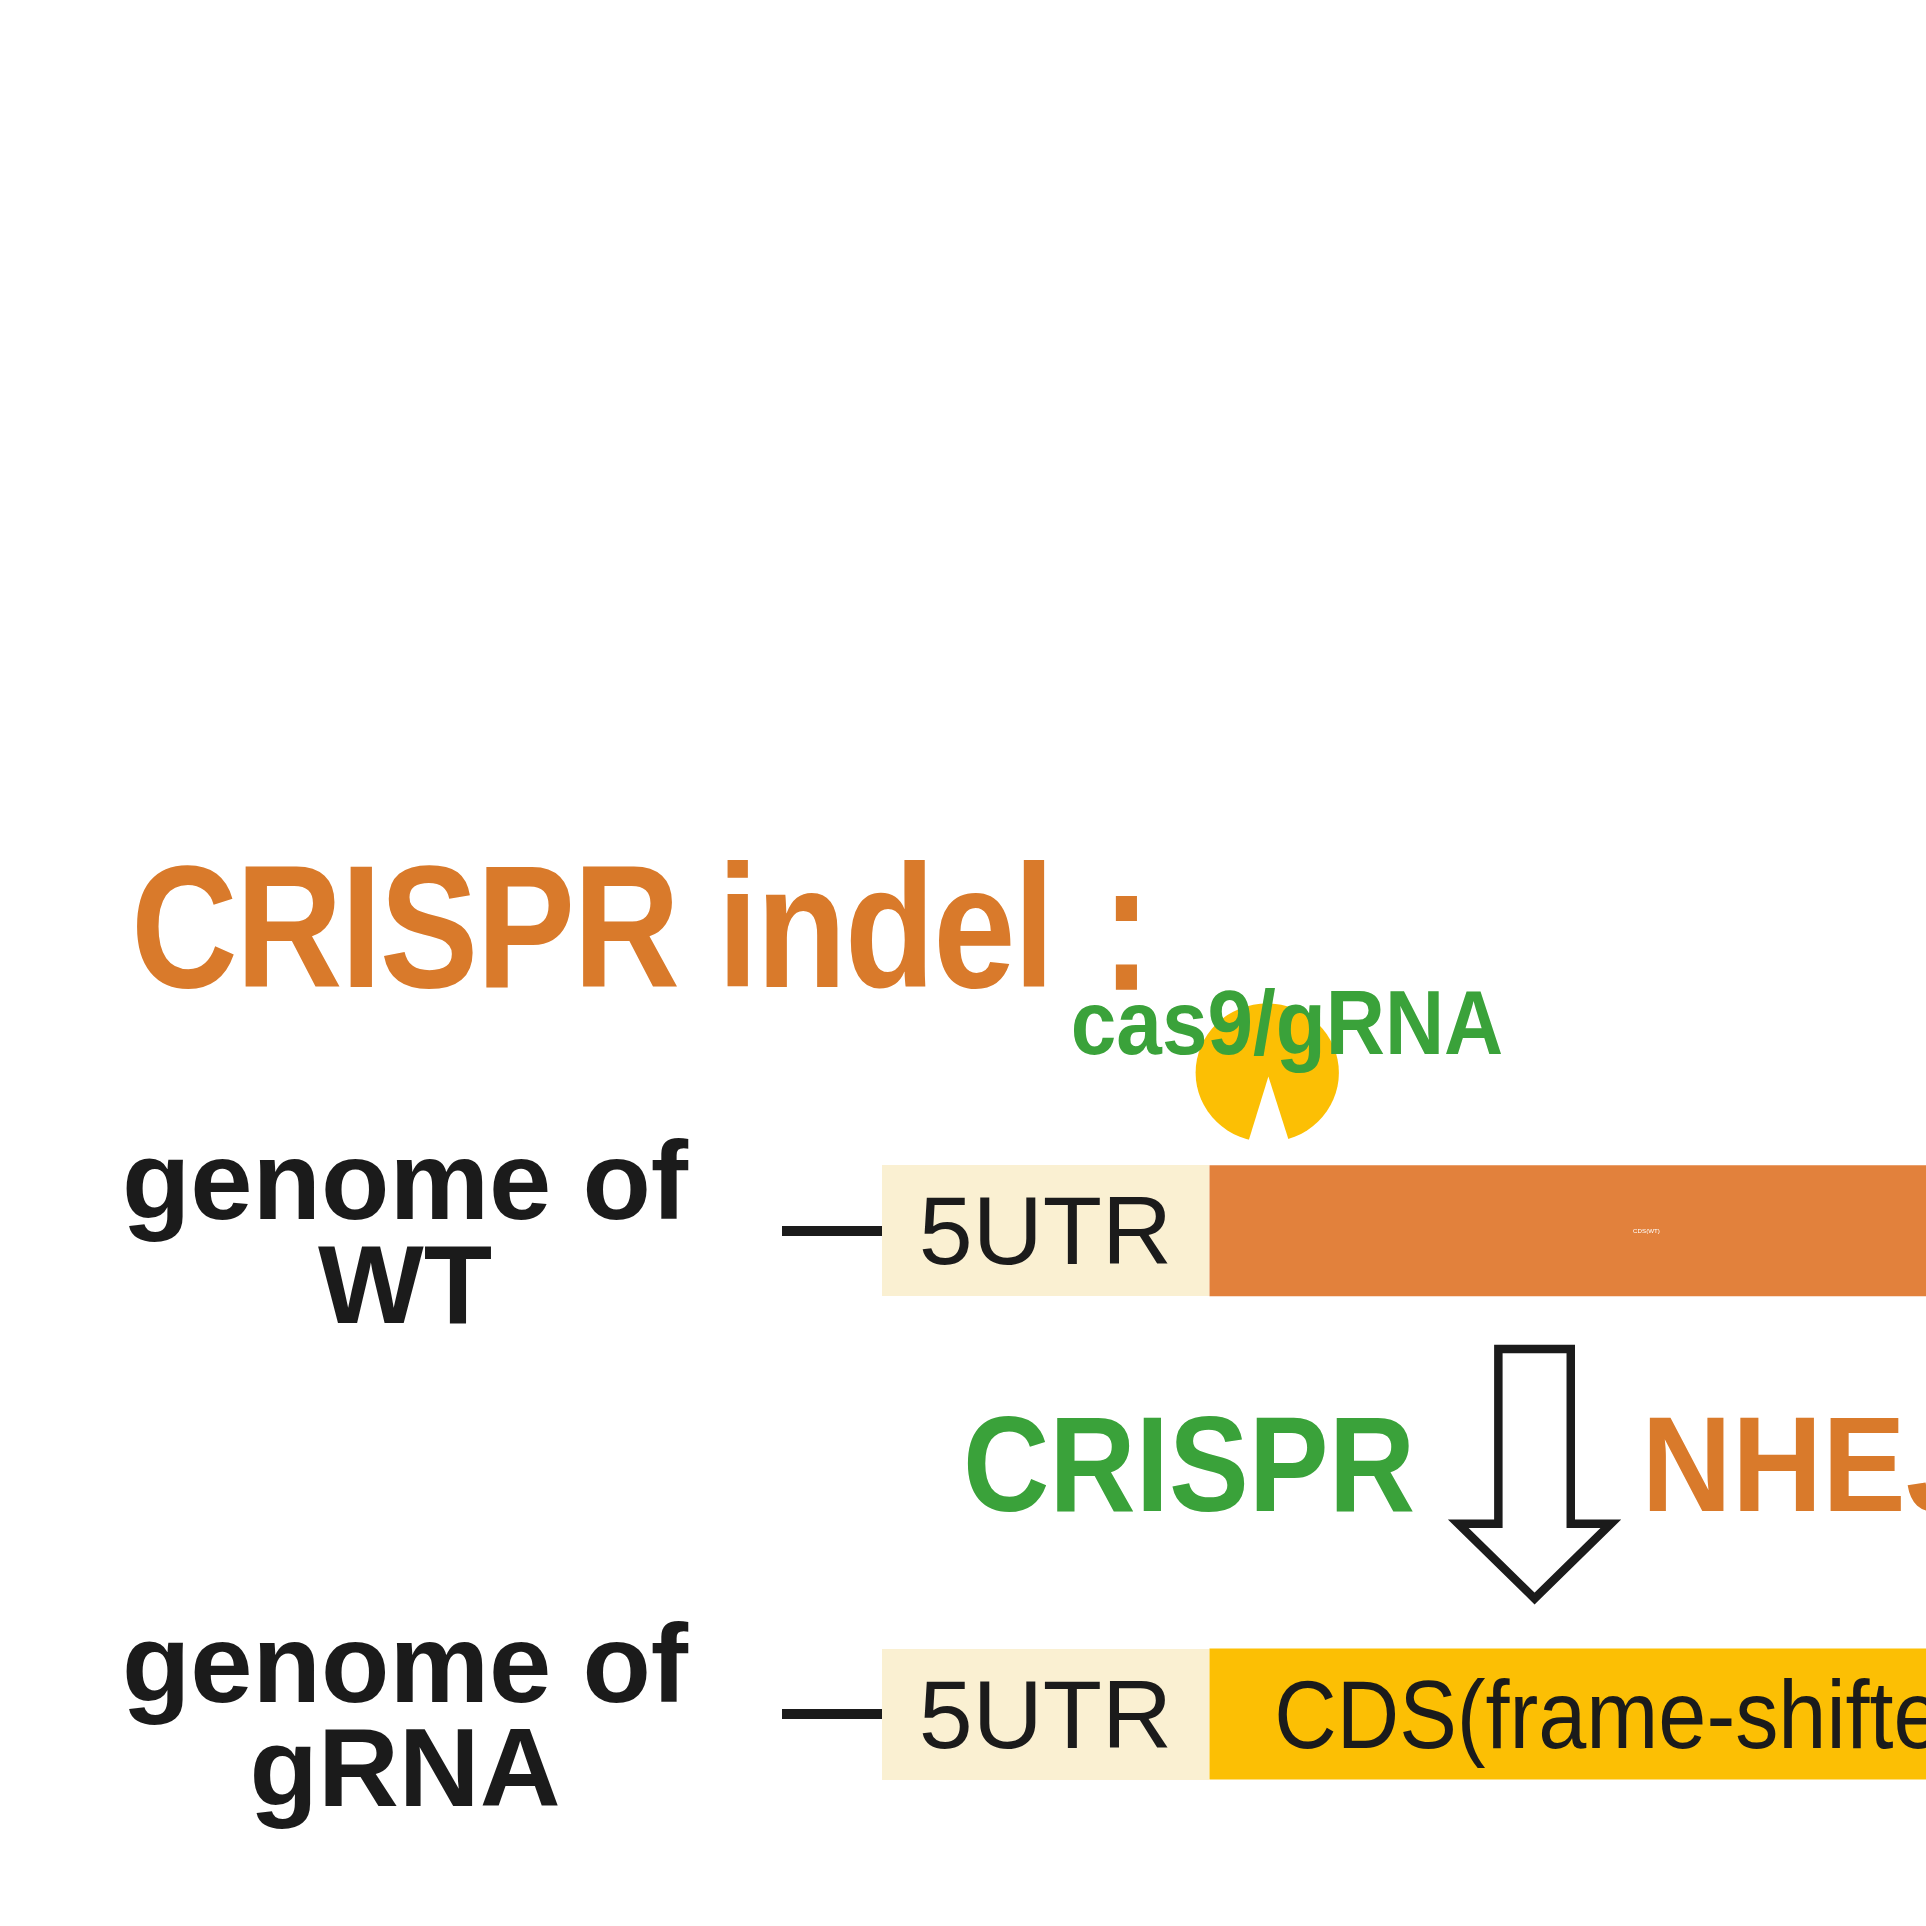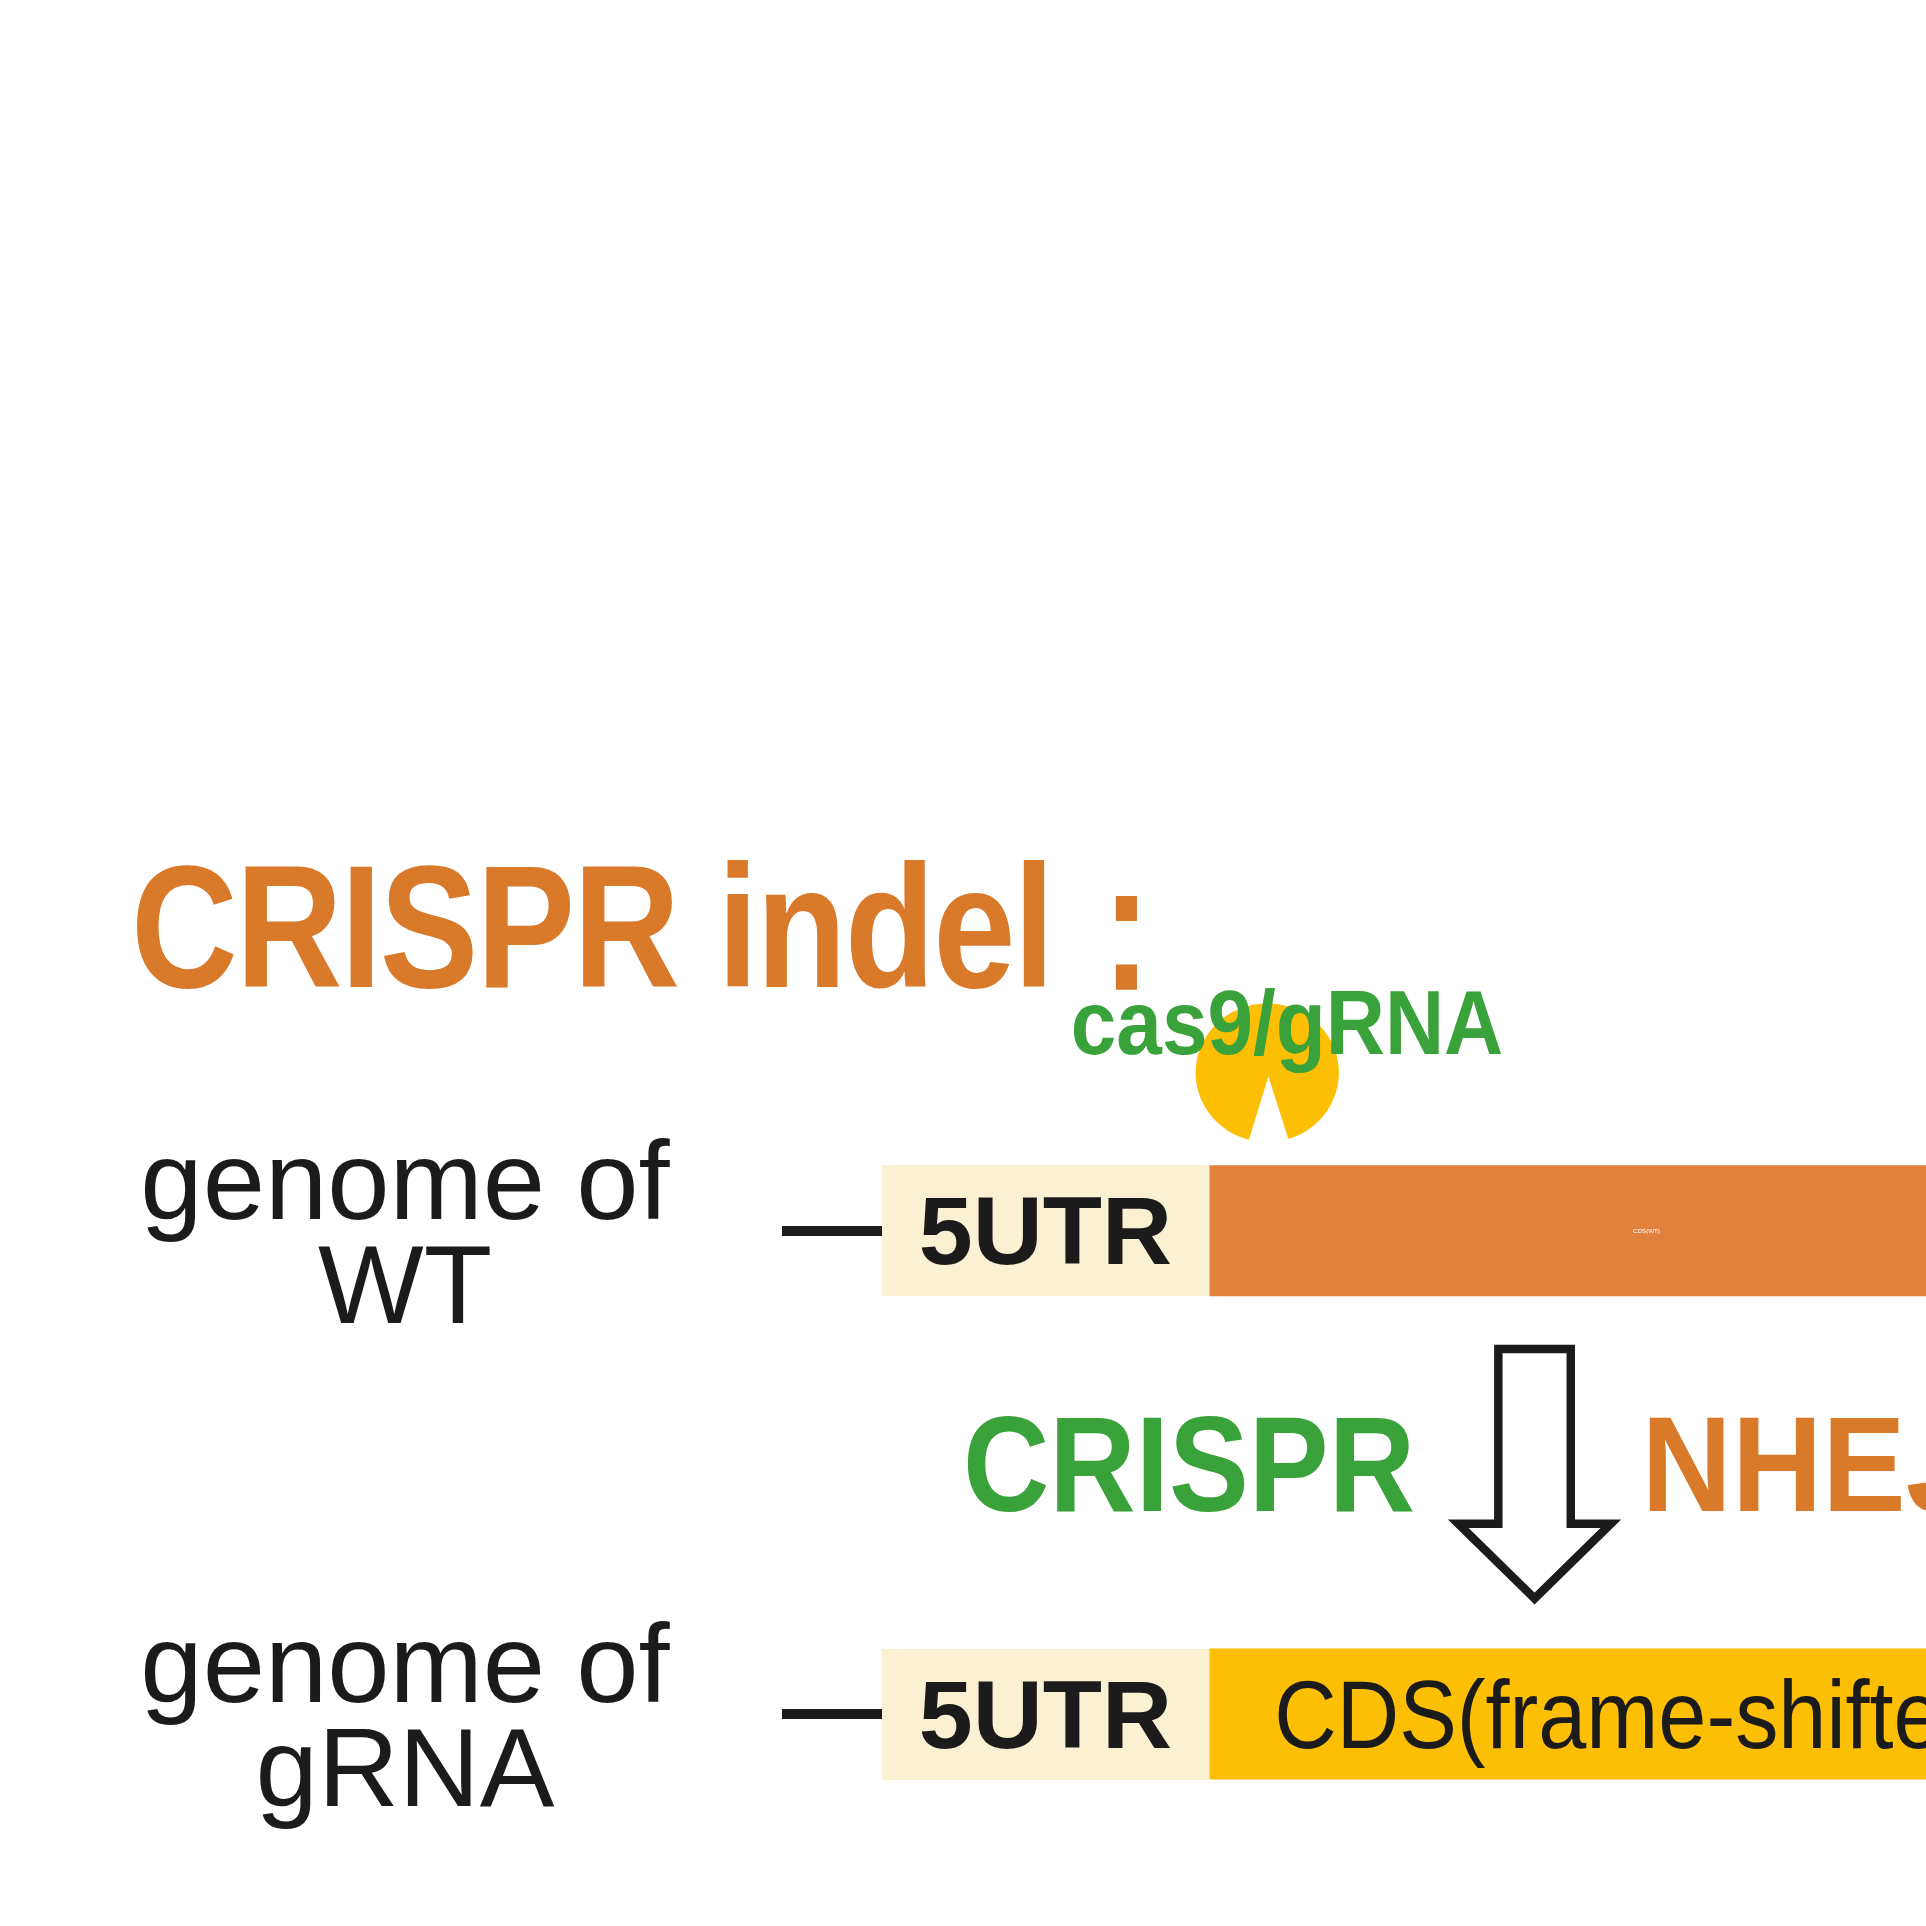--- a/index.html
+++ b/index.html
@@ -21,34 +21,33 @@
     transform:scaleX(.85);transform-origin:left top;
   }
   .cas9{
     left:994px;top:971px;width:586px;
     text-align:center;font-size:91px;font-weight:700;
     white-space:nowrap;
     transform:scaleX(.9);transform-origin:center top;
   }
   .genome-label{
     left:116px;width:578px;
-    text-align:center;font-size:112px;font-weight:400;
+    text-align:center;font-size:112px;font-weight:700;
     line-height:.93;color:#1b1b1b;
   }
   .genome-label.wt{top:1129px;}
   .genome-label.indel{top:1612px;}
 
   .gline{height:10px;background:#1b1b1b;z-index:1;}
   .gline.wt-left{left:782px;top:1226px;width:101px;}
   .gline.indel-left{left:782px;top:1709px;width:101px;}
 
   .seg-box{
     display:flex;align-items:center;justify-content:center;
     z-index:1;
-    font-weight:bold;
   }
   .seg-box,.seg-text{font-size:97px;}
   .utr5-wt{left:882px;top:1165px;width:327px;height:131px;}
   .utr5-indel{left:882px;top:1649px;width:327px;height:131px;}
 
   .cds-text{
     display:flex;align-items:center;justify-content:center;
     z-index:2;white-space:nowrap;
   }
   .cds-text.wt{left:1210px;top:1165px;width:873px;height:131px;}

